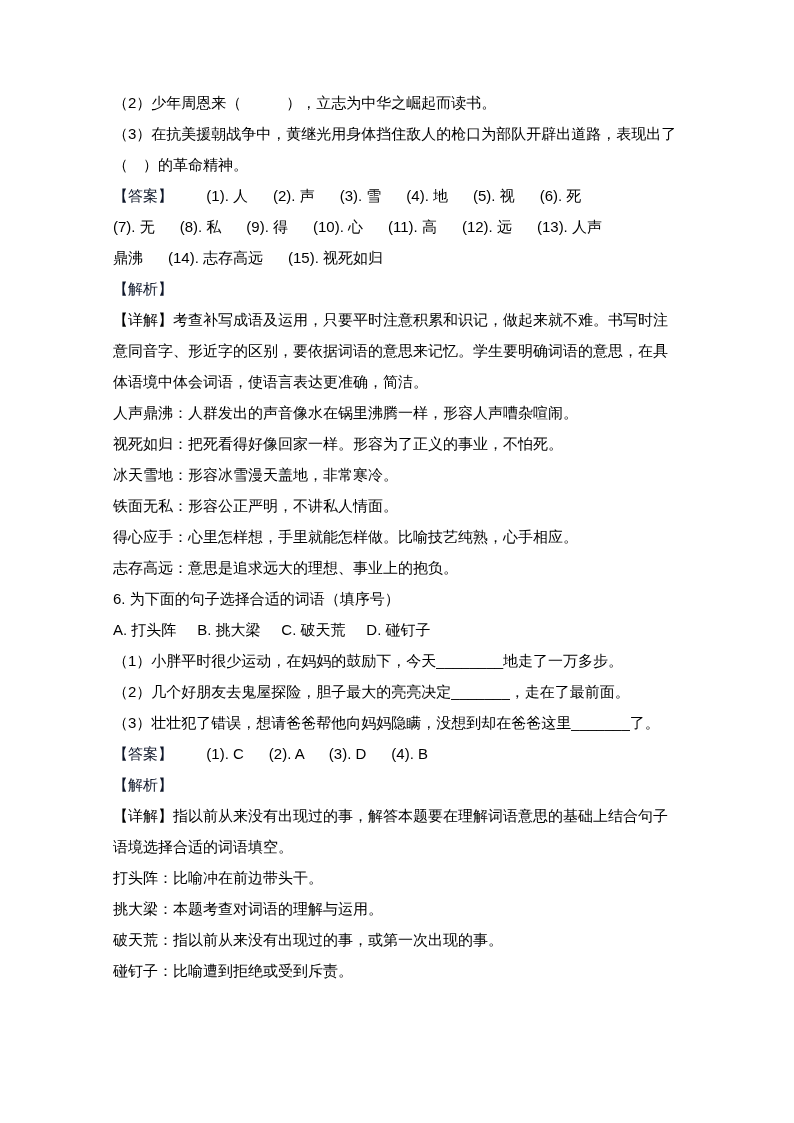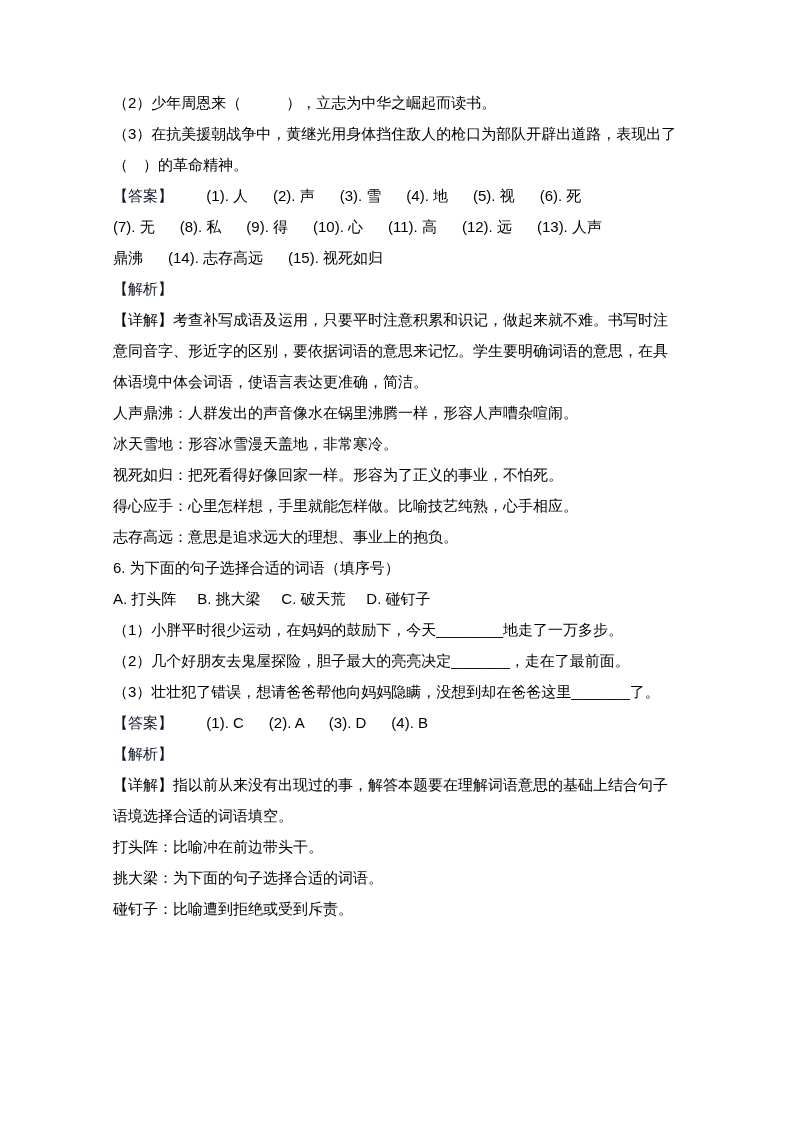--- a/index.html
+++ b/index.html
@@ -39,34 +39,36 @@
 
   <p><span class="label-blue">【答案】</span><span>        (1). 人      (2). 声      (3). 雪      (4). 地      (5). 视      (6). 死
 (7). 无      (8). 私      (9). 得      (10). 心      (11). 高      (12). 远      (13). 人声
 鼎沸      (14). 志存高远      (15). 视死如归</span></p>
 
   <p><span class="label-blue">【解析】</span></p>
 
   <p>【详解】考查补写成语及运用，只要平时注意积累和识记，做起来就不难。书写时注意同音字、形近字的区别，要依据词语的意思来记忆。学生要明确词语的意思，在具体语境中体会词语，使语言表达更准确，简洁。</p>
 
   <p>人声鼎沸：人群发出的声音像水在锅里沸腾一样，形容人声嘈杂喧闹。</p>
+  <p>视死如归：把死看得好像回家一样。形容为了正义的事业，不怕死。</p>
   <p>冰天雪地：形容冰雪漫天盖地，非常寒冷。</p>
-  <p>视死如归：把死看得好像回家一样。形容为了正义的事业，不怕死。</p>
+  <p>铁面无私：形容公正严明，不讲私人情面。</p>
   <p>得心应手：心里怎样想，手里就能怎样做。比喻技艺纯熟，心手相应。</p>
   <p>志存高远：意思是追求远大的理想、事业上的抱负。</p>
 
   <p>6. 为下面的句子选择合适的词语（填序号）</p>
   <p>A. 打头阵     B. 挑大梁     C. 破天荒     D. 碰钉子</p>
   <p>（1）小胖平时很少运动，在妈妈的鼓励下，今天________地走了一万多步。</p>
   <p>（2）几个好朋友去鬼屋探险，胆子最大的亮亮决定_______，走在了最前面。</p>
   <p>（3）壮壮犯了错误，想请爸爸帮他向妈妈隐瞒，没想到却在爸爸这里_______了。</p>
 
   <p><span class="label-blue">【答案】</span><span>        (1). C      (2). A      (3). D      (4). B</span></p>
 
   <p><span class="label-blue">【解析】</span></p>
 
   <p>【详解】指以前从来没有出现过的事，解答本题要在理解词语意思的基础上结合句子语境选择合适的词语填空。</p>
 
   <p>打头阵：比喻冲在前边带头干。</p>
-  <p>挑大梁：为下面的句子选择合适的词语。</p>
+  <p>挑大梁：本题考查对词语的理解与运用。</p>
+  <p>破天荒：指以前从来没有出现过的事，或第一次出现的事。</p>
   <p>碰钉子：比喻遭到拒绝或受到斥责。</p>
 
 </div>
 
 </body></html>

